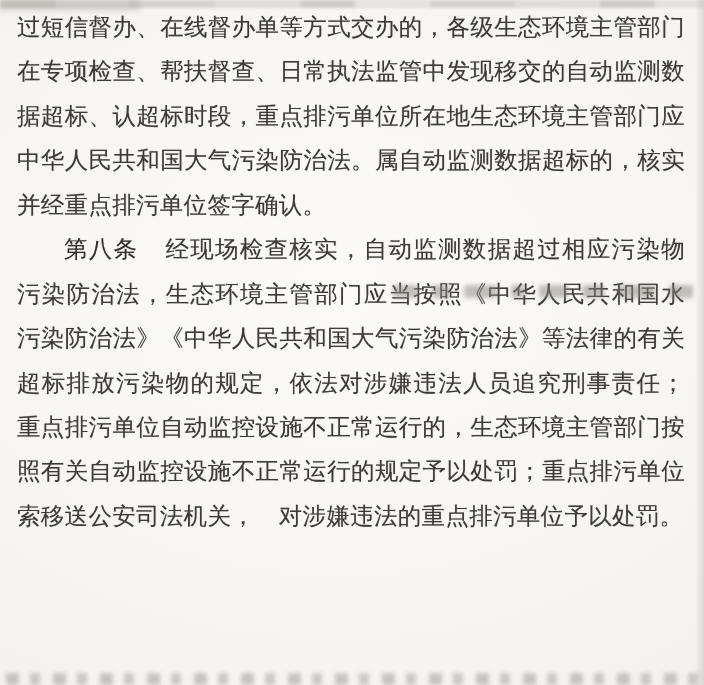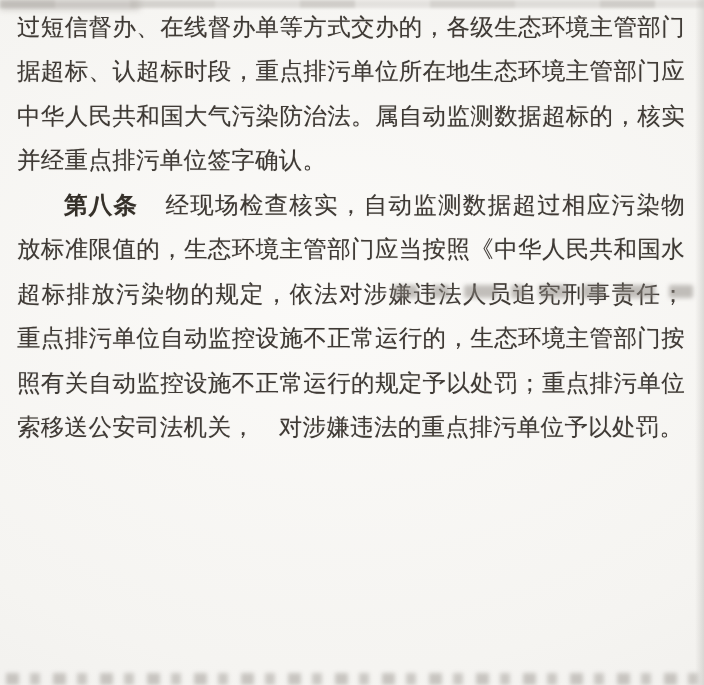--- a/index.html
+++ b/index.html
@@ -34,21 +34,21 @@
   }
   .line.para-end {
     text-align-last: left;
     font-family: Liberation Serif, serif;
   }
   .line.article {
     padding-left: 47px;
     width: 621px;
   }
   .term {
-    font-weight: 700;
+    font-weight: 400;
     margin-right: 27px;
     color: #353029;
   }
   
   .top-smudge {
     position: absolute; top: 0; left: 0;
     width: 704px; height: 8px;
     background: repeating-linear-gradient(90deg,
       #aaa6a1 0 55px, #d2cfcb 55px 130px, #b4b0ab 130px 215px, #c8c5c1 215px 300px);
     filter: blur(1.6px);
@@ -90,28 +90,30 @@
 </head>
 <body>
 
 <div class="page">
 
   <div class="top-smudge"></div>
   <div class="top-smudge-left"></div>
 
   <div class="text-block">
     <p class="line">过短信督办、在线督办单等方式交办的，各级生态环境主管部门</p>
+    <p class="line">在专项检查、帮扶督查、日常执法监管中发现移交的自动监测数</p>
     <p class="line">据超标、认超标时段，重点排污单位所在地生态环境主管部门应立</p>
     <p class="line">中华人民共和国大气污染防治法。属自动监测数据超标的，核实确</p>
     <p class="line para-end">并经重点排污单位签字确认。</p>
 
     <p class="line article">
       <span class="term">第八条</span><span>经现场检查核实，自动监测数据超过相应污染物排</span>
     </p>
-    <p class="line">放标准限值的，生态环境主管部门应当按照《中华人民共和国水</p>
+    <p class="line">污染防治法，生态环境主管部门应当按照《中华人民共和国水</p>
+    <p class="line">污染防治法》《中华人民共和国大气污染防治法》等法律的有关</p>
     <p class="line">超标排放污染物的规定，依法对涉嫌违法人员追究刑事责任；</p>
     <p class="line">重点排污单位自动监控设施不正常运行的，生态环境主管部门按</p>
     <p class="line">照有关自动监控设施不正常运行的规定予以处罚；重点排污单位</p>
     <p class="line para-end">索移送公安司法机关，　对涉嫌违法的重点排污单位予以处罚。</p>
   </div>
 
   <div class="ghost-mid">
     <i style="width:26px"></i>
       <i style="width:18px"></i>
       <i style="width:34px"></i>

